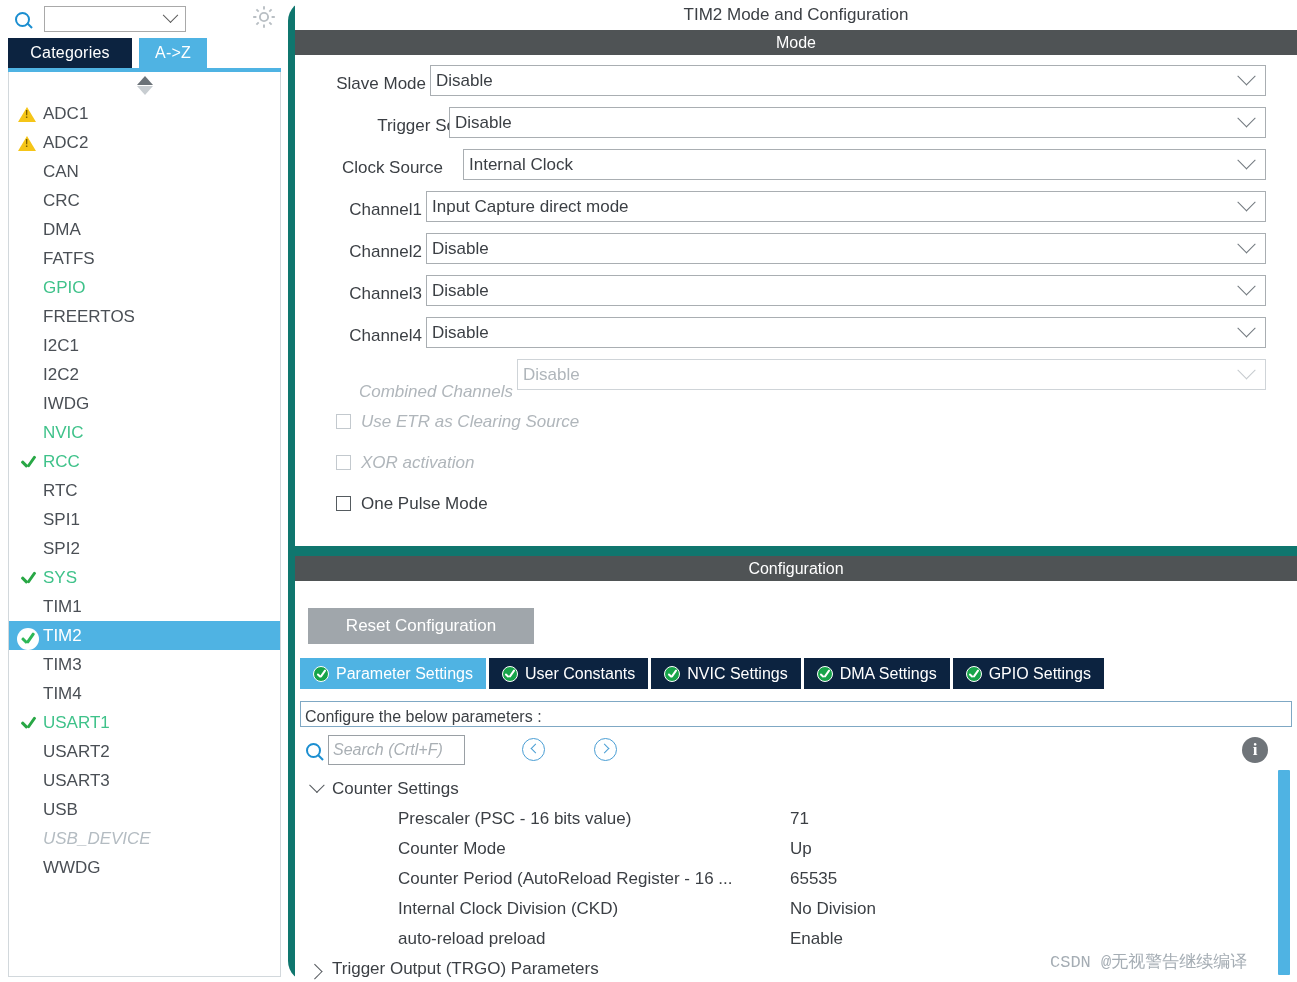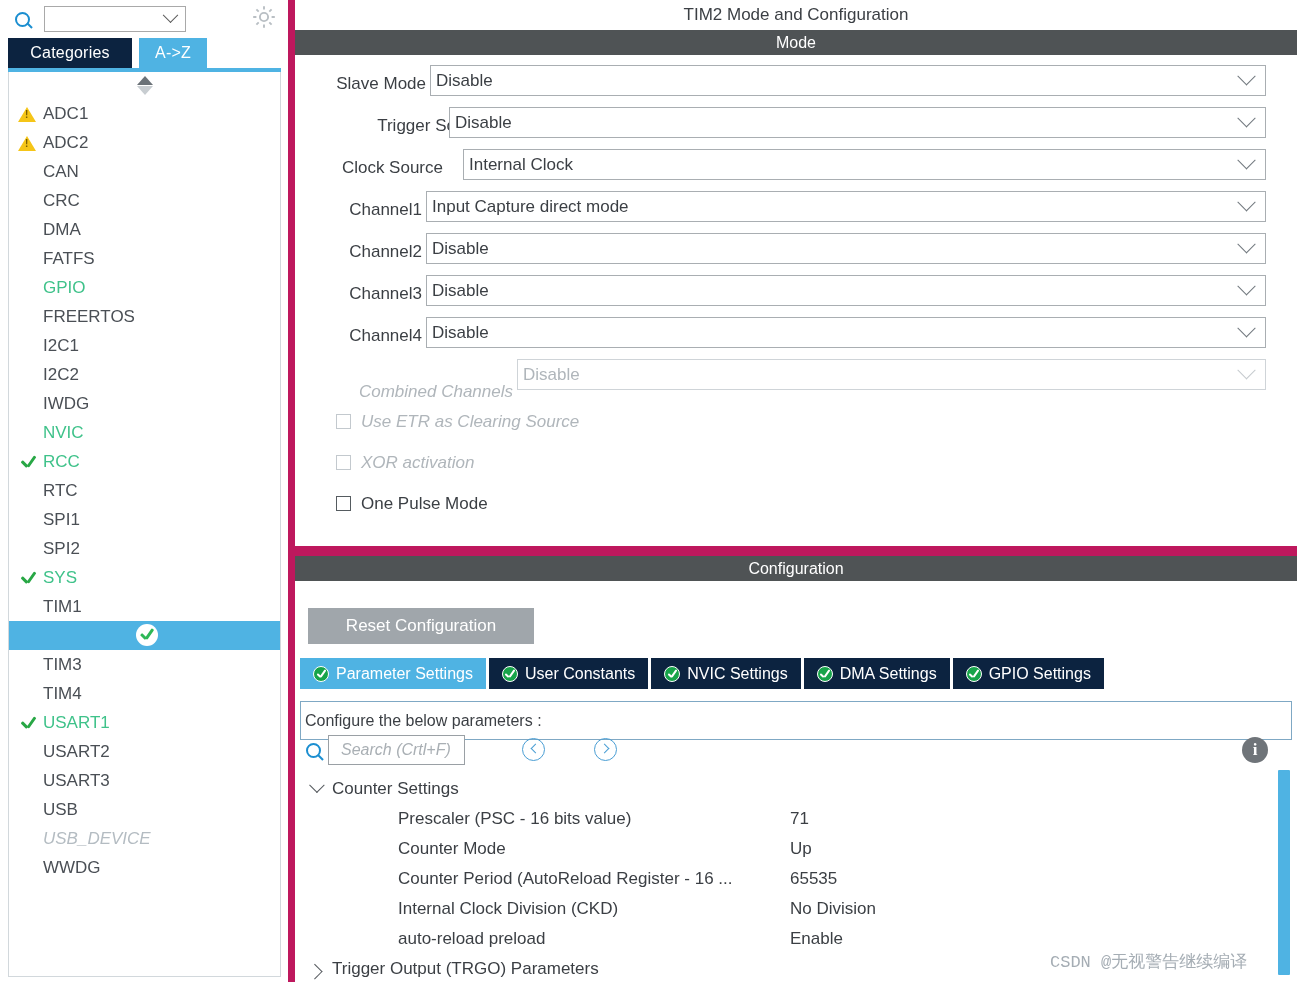--- a/index.html
+++ b/index.html
@@ -90,21 +90,21 @@
     border-top: 9px solid #c8cdd1;
   }
   .per-item {
     position: relative; height: 29px; display: flex; align-items: center;
     padding-left: 6px; font-size: 17px; color: #4a4f55;
   }
   .per-item .ico { width: 28px; height: 22px; flex: 0 0 28px; position: relative; }
   .per-item .lbl { line-height: 1; }
   .per-item.green .lbl { color: #3fc28a; }
   .per-item.disabled .lbl { color: #b4bcc2; font-style: italic; }
-  .per-item.selected { background: #4fb3e3; flex-direction: column; }
+  .per-item.selected { background: #4fb3e3; }
   .per-item.selected .lbl { color: #ffffff; }
 
   .warn-tri {
     position: absolute; left: 3px; top: 4px; width: 0; height: 0;
     border-left: 9px solid transparent; border-right: 9px solid transparent;
     border-bottom: 15px solid #f5c518;
   }
   .warn-tri::after {
     content: "!"; position: absolute; left: -2px; top: 3px;
     font-size: 10px; font-weight: bold; color: #7a5c00; line-height: 1;
@@ -125,21 +125,21 @@
     content: ""; position: absolute; background: #2eb857; border-radius: 1px;
   }
   .chk-circle::before { width: 3px; height: 7px; left: 6px; top: 9px; transform: rotate(-45deg); }
   .chk-circle::after  { width: 3px; height: 12px; left: 12px; top: 4px; transform: rotate(35deg); }
 
   #sidebar-right-edge {
     position: absolute; left: 283px; top: 0; width: 5px; height: 982px; background: #ffffff;
   }
 
   
-  #right { position: absolute; left: 288px; top: 0; width: 1009px; height: 982px; background: #be185d; }
+  #right { position: absolute; left: 288px; top: 0; width: 1009px; height: 982px; background: #0f766e; border-radius: 21px; }
 
   #mode-panel {
     position: absolute; left: 7px; top: 0; width: 1002px; height: 546px; background: #ffffff;
   }
   #page-title {
     height: 30px; display: flex; align-items: center; justify-content: center;
     font-size: 17px; color: #3b3f44; background: #ffffff;
   }
   .band {
     height: 25px; background: #4f5355; color: #ffffff;
@@ -198,34 +198,34 @@
   .cfg-tab.active { background: #4fb3e3; }
   .tab-chk {
     width: 16px; height: 16px; border-radius: 50%; background: #17a44a;
     position: relative; flex: 0 0 16px; border: 1.5px solid #ffffff;
   }
   .tab-chk::before, .tab-chk::after { content: ""; position: absolute; background: #ffffff; border-radius: 1px; }
   .tab-chk::before { width: 2px; height: 5px; left: 3.5px; top: 6px; transform: rotate(-45deg); }
   .tab-chk::after  { width: 2px; height: 9px; left: 8px; top: 2.5px; transform: rotate(35deg); }
 
   #configure-bar {
-    position: absolute; left: 5px; top: 145px; width: 992px; height: 39px;
+    position: absolute; left: 5px; top: 145px; width: 992px; height: 26px;
     border: 1px solid #7fa8c4; background: #ffffff;
-    display: flex; align-items: center; padding-left: 4px;
+    display: flex; align-items: flex-end; padding-left: 4px;
     font-size: 16px; color: #3b3f44;
   }
   #search-params-row {
     position: absolute; left: 5px; top: 178px; width: 992px; height: 36px;
   }
   #sp-mag { position: absolute; left: 6px; top: 9px; }
   #param-search {
     position: absolute; left: 28px; top: 1px; width: 137px; height: 30px;
     border: 1px solid #9aa0a5; background: #ffffff; outline: none;
     font-family: "Liberation Sans", sans-serif; font-size: 16px;
-    color: #3b3f44; padding-left: 12px; font-style: italic;
+    color: #3b3f44; padding-left: 4px; font-style: italic;
   }
   #param-search::placeholder { color: #a9afb4; font-style: italic; }
   .nav-circ {
     position: absolute; top: 4px; width: 23px; height: 23px;
     border: 1.6px solid #4a9ed4; border-radius: 50%;
   }
   .nav-circ i {
     position: absolute; left: 8px; top: 6px; width: 7px; height: 7px;
     border-left: 1.7px solid #4a9ed4; border-bottom: 1.7px solid #4a9ed4;
   }

